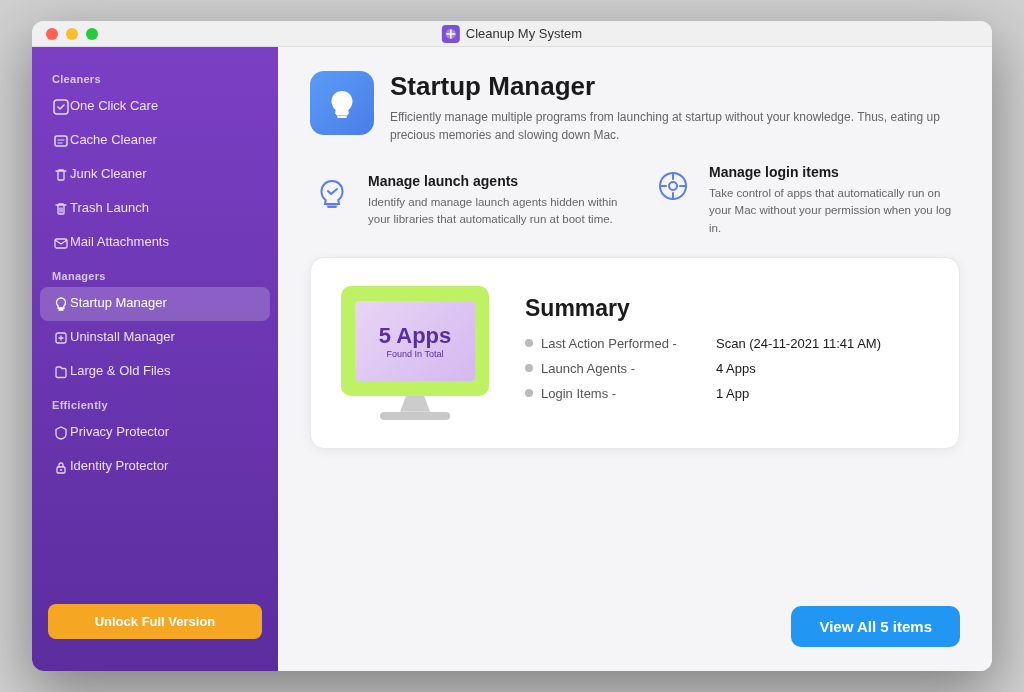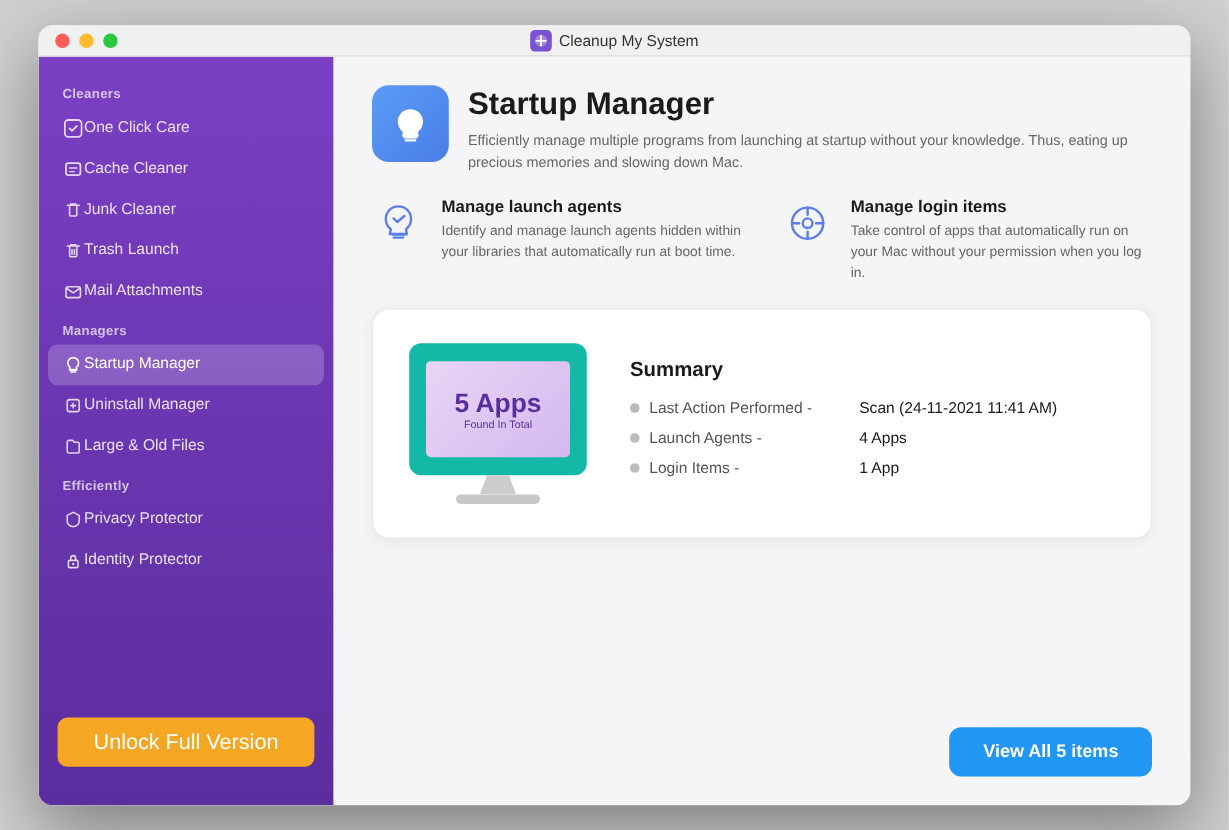--- a/index.html
+++ b/index.html
@@ -116,22 +116,22 @@
     .sidebar-bottom {
       margin-top: auto;
       padding: 16px;
     }
     .unlock-btn {
       background: #f5a623;
       color: white;
       border: none;
       border-radius: 8px;
       padding: 10px 16px;
-      font-size: 18px;
-      font-weight: 400;
+      font-size: 13px;
+      font-weight: 700;
       cursor: pointer;
       width: 100%;
       text-align: center;
     }
     
     .main-content {
       flex: 1;
       background: #f5f5f7;
       padding: 24px 32px;
       overflow-y: auto;
@@ -166,20 +166,21 @@
     .feature-desc {
       font-size: 12px;
       color: #666;
       line-height: 1.5;
       max-width: 580px;
     }
     
     .info-cards {
       display: flex;
       gap: 32px;
+      align-items: center;
     }
     .info-card {
       display: flex;
       align-items: flex-start;
       gap: 14px;
       flex: 1;
     }
     .info-card-icon {
       width: 44px;
       height: 44px;
@@ -215,21 +216,21 @@
     
     .monitor-wrap {
       display: flex;
       flex-direction: column;
       align-items: center;
       flex-shrink: 0;
     }
     .monitor-body {
       width: 148px;
       height: 110px;
-      background: #14b8a6;
+      background: #bef264;
       border-radius: 10px;
       display: flex;
       align-items: center;
       justify-content: center;
       position: relative;
     }
     .monitor-screen {
       width: 120px;
       height: 80px;
       background: linear-gradient(135deg, #e8d5f5 0%, #d4b8f0 100%);
@@ -258,21 +259,21 @@
       width: 70px;
       height: 8px;
       background: #c8c8c8;
       border-radius: 4px;
     }
     
     .summary-details {
       flex: 1;
     }
     .summary-title {
-      font-size: 17px;
+      font-size: 23px;
       font-weight: 700;
       color: #1a1a1a;
       margin-bottom: 14px;
     }
     .summary-row {
       display: flex;
       align-items: center;
       margin-bottom: 10px;
       font-size: 13px;
     }

